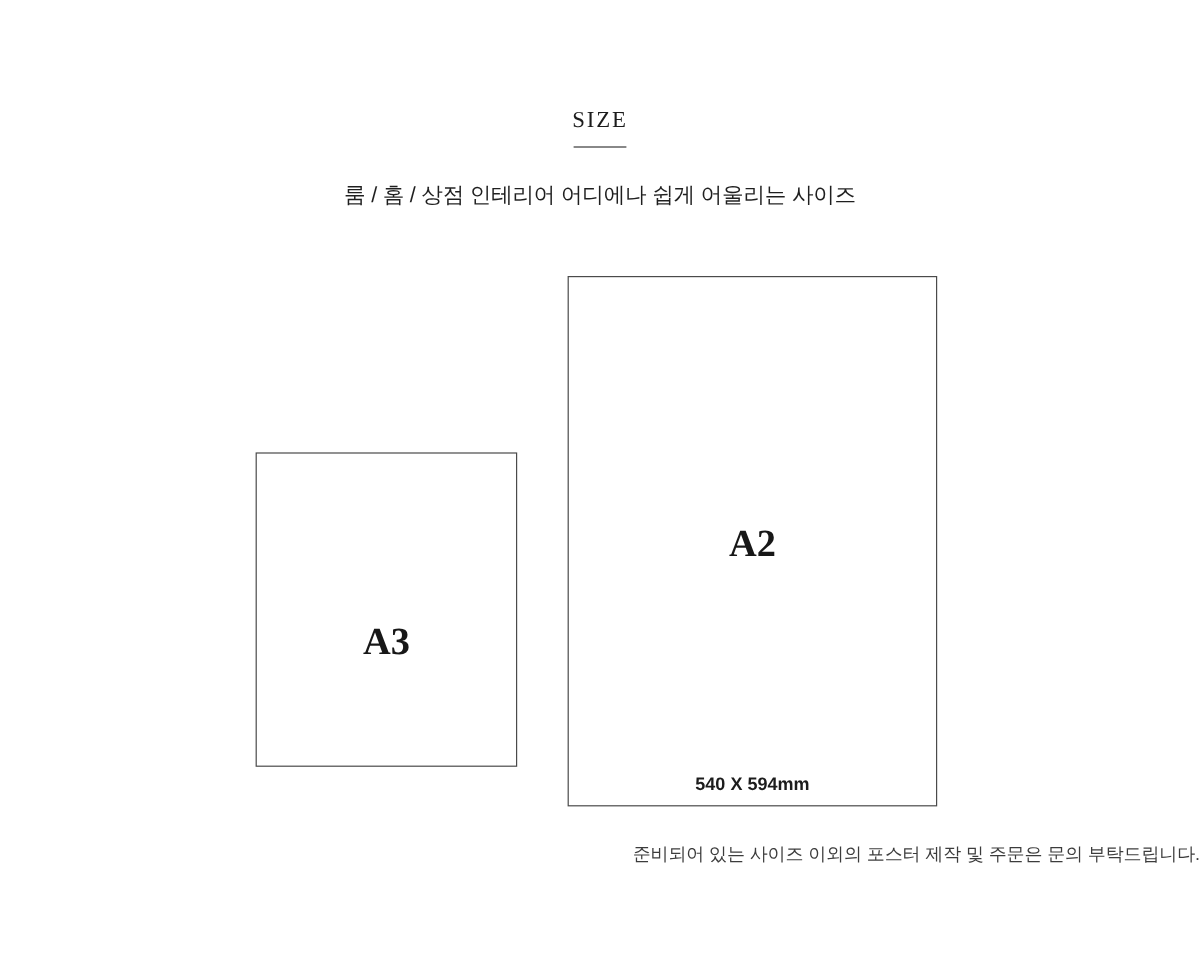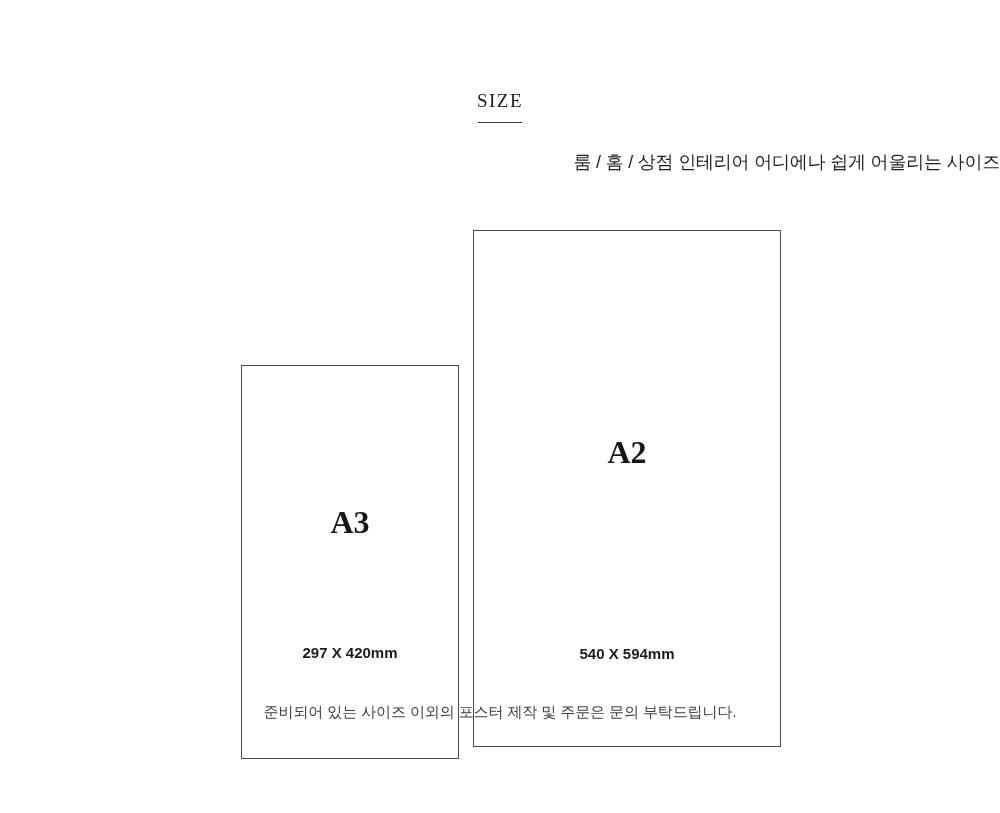--- a/index.html
+++ b/index.html
@@ -38,44 +38,43 @@
     left: 478px;
     width: 44px;
     height: 1px;
     background: #3a3a3a;
   }
   .subtitle {
     position: absolute;
     top: 150px;
     left: 0;
     width: 1000px;
-    text-align: right;
+    text-align: center;
     font-size: 18px;
     font-weight: 400;
     letter-spacing: -0.2px;
     color: #1f1f1f;
   }
   .poster {
     position: absolute;
     border: 1px solid #4a4a4a;
     background: #ffffff;
     box-sizing: border-box;
   }
   .poster-a3 {
     left: 213px;
-    top: 365px;
+    top: 377px;
     width: 218px;
-    height: 394px;
-    margin-left: 28px;
+    height: 262px;
   }
   .poster-a2 {
     left: 473px;
     top: 230px;
     width: 308px;
-    height: 517px;
+    height: 442px;
   }
   .poster-label {
     position: absolute;
     left: 0;
     width: 100%;
     text-align: center;
     font-family: "Liberation Serif", serif;
     font-weight: 700;
     color: #171717;
   }
@@ -100,38 +99,37 @@
     top: 278px;
   }
   .poster-a2 .poster-dims {
     top: 414px;
   }
   .footnote {
     position: absolute;
     top: 703px;
     left: 0;
     width: 1000px;
-    text-align: center;
+    text-align: right;
     font-size: 15px;
     color: #3c3c3c;
     letter-spacing: -0.1px;
   }
 </style>
 </head>
 <body>
 
 <div class="page">
 
   <div class="title">SIZE</div>
   <div class="title-rule"></div>
   <div class="subtitle">룸 / 홈 / 상점 인테리어 어디에나 쉽게 어울리는 사이즈</div>
 
   <div class="poster poster-a3">
     <div class="poster-label">A3</div>
-    <div class="poster-dims">297 X 420mm</div>
   </div>
 
   <div class="poster poster-a2">
     <div class="poster-label">A2</div>
     <div class="poster-dims">540 X 594mm</div>
   </div>
 
   <div class="footnote">준비되어 있는 사이즈 이외의 포스터 제작 및 주문은 문의 부탁드립니다.</div>
 
 </div>

